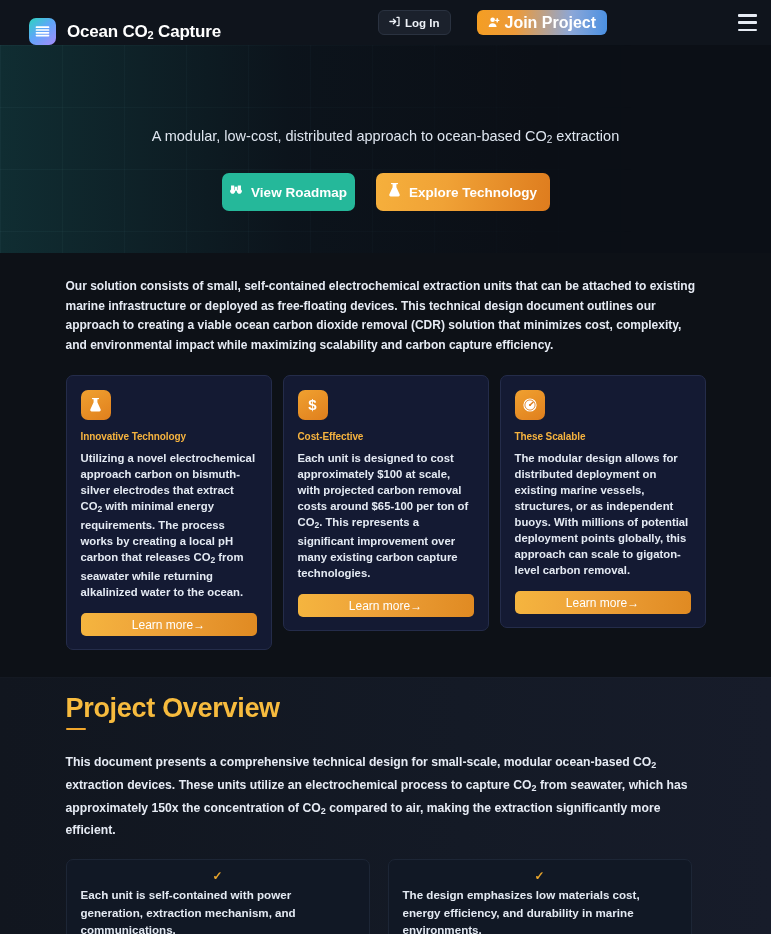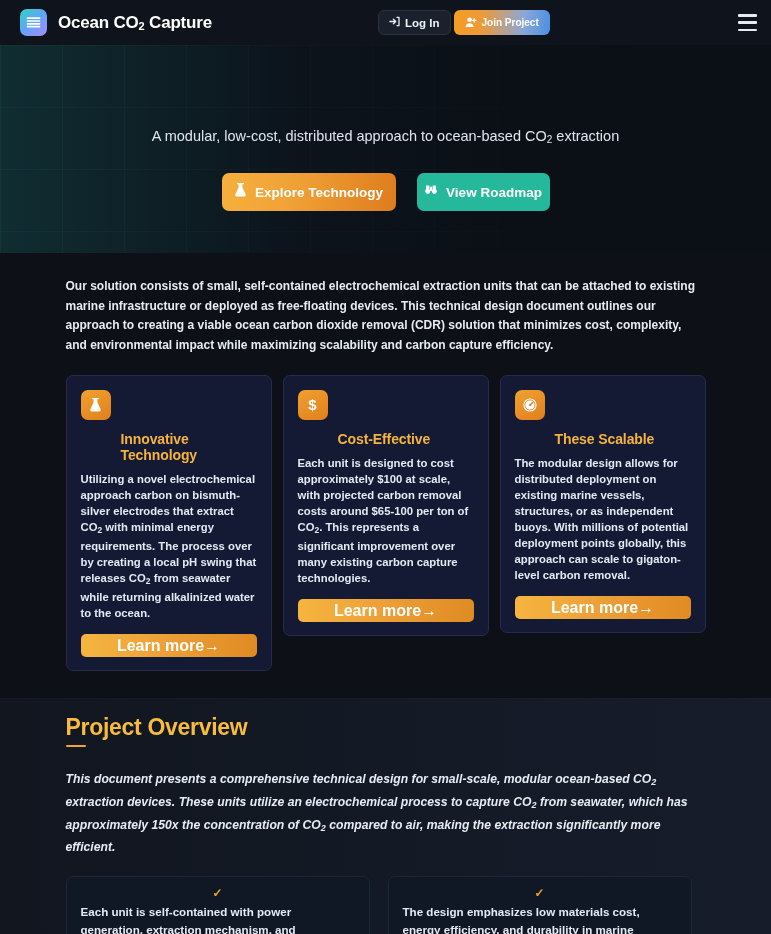--- a/index.html
+++ b/index.html
@@ -17,22 +17,22 @@
     color: #e8ecf4;
     position: relative;
   }
 
   
   .navbar {
     position: relative;
     height: 45px;
     background: #0f141c;
     display: flex;
-    align-items: center;
-    padding: 0 20px;
+    align-items: flex-end;
+    padding: 0 29px;
     z-index: 30;
   }
   .brand {
     display: flex;
     align-items: center;
     gap: 11px;
   }
   .logo-tile {
     width: 27px; height: 27px;
     border-radius: 7px;
@@ -54,21 +54,21 @@
     font-size: 11px;
     vertical-align: -2px;
   }
 
   .nav-actions {
     position: absolute;
     left: 378px;
     top: 10px;
     display: flex;
     align-items: center;
-    gap: 3px;
+    gap: 26px;
   }
   .btn-login {
     display: flex;
     align-items: center;
     gap: 5px;
     height: 25px;
     padding: 0 10px;
     border-radius: 6px;
     background: #1b212c;
     border: 1px solid #2a3240;
@@ -81,21 +81,21 @@
   .btn-join {
     display: flex;
     align-items: center;
     gap: 5px;
     height: 25px;
     padding: 0 11px;
     border-radius: 6px;
     background: linear-gradient(95deg, #f59e22 0%, #ec9a3a 30%, #8ba7d8 72%, #4a90e2 100%);
     border: none;
     color: #ffffff;
-    font-size: 10px;
+    font-size: 16px;
     font-weight: bold;
     cursor: pointer;
     white-space: nowrap;
   }
   .hamburger {
     position: absolute;
     right: 14px;
     top: 14px;
     width: 19px;
     height: 17px;
@@ -210,44 +210,43 @@
   .fc-icon {
     width: 30px; height: 30px;
     border-radius: 7px;
     background: linear-gradient(150deg, #f0a130 0%, #e07f1d 100%);
     display: flex;
     align-items: center;
     justify-content: center;
     margin-bottom: 11px;
   }
   .fc-title {
-    font-size: 14px;
+    font-size: 10px;
     font-weight: bold;
     color: #f5b battery;
     color: #f6b33f;
     margin-bottom: 8px;
     letter-spacing: -0.1px;
-    margin-left: 40px;
   }
   .fc-text {
     font-size: 11.3px;
     line-height: 16px;
     font-weight: bold;
     color: #e4eaf3;
     flex: 1 1 auto;
   }
   .fc-text sub { font-size: 8.5px; vertical-align: -2px; }
   .learn-more {
     margin-top: 13px;
     height: 23px;
     border-radius: 5px;
     background: linear-gradient(95deg, #f5b53f 0%, #eda139 45%, #e08a22 100%);
     color: #ffffff;
-    font-size: 16px;
-    font-weight: bold;
+    font-size: 12px;
+    font-weight: normal;
     display: flex;
     align-items: center;
     justify-content: center;
     gap: 2px;
     border: none;
     cursor: pointer;
     white-space: nowrap;
   }
 
   
@@ -265,21 +264,21 @@
     background: rgba(255,255,255,0.015);
   }
   .overview-inner {
     width: 640px;
     margin: 0 auto;
     padding-top: 16px;
   }
   .section-title {
     display: inline-block;
     position: relative;
-    font-size: 23px;
+    font-size: 27px;
     font-weight: bold;
     color: #f7bb3e;
     letter-spacing: -0.3px;
     padding-bottom: 6px;
   }
   .section-title::after {
     content: "";
     position: absolute;
     left: 0; bottom: 0;
     width: 20px;
@@ -287,21 +286,20 @@
     background: #f0a62c;
     border-radius: 2px;
   }
 
   .overview-para {
     margin-top: 23px;
     font-size: 12.2px;
     line-height: 19.8px;
     font-weight: bold;
     color: #e6ebf4;
-    font-style: italic;
   }
   .overview-para sub { font-size: 9px; vertical-align: -2px; }
 
   .bullet-grid {
     margin-top: 18px;
     display: flex;
     flex-wrap: wrap;
     gap: 14px 18px;
   }
   .bullet-card {
@@ -384,59 +382,59 @@
   </div>
 </div>
 
 <div class="hero">
   <div class="hero-grid"></div>
   <div class="hero-inner">
     <div class="hero-tagline">
       <span>A modular, low-cost, distributed approach to ocean-based CO</span><sub>2</sub><span> extraction</span><br>
     </div>
     <div class="hero-buttons">
-      <button class="btn-hero btn-explore">
-        <span>
-          <svg width="13" height="15" viewBox="0 0 13 15">
-            <path d="M4.6 1 h3.8 v3.3 l3.2 7.0 a1.5 1.5 0 0 1-1.35 2.2 h-7.5 a1.5 1.5 0 0 1-1.35-2.2 l3.2-7.0z" fill="#ffffff"></path>
-            <path d="M3.7 0.6 h5.6" stroke="#ffffff" stroke-width="1.5" stroke-linecap="round"></path>
-          </svg>
-        </span>
-        <span>Explore Technology</span>
-      </button>
       <button class="btn-hero btn-roadmap">
         <span>
           <svg width="14" height="14" viewBox="0 0 15 14">
             <path d="M2.2 1.2 h3.4 v4.1 a2.6 2.6 0 1 1-3.4 0z" fill="#ffffff"></path>
             <path d="M9.4 1.2 h3.4 v4.1 a2.6 2.6 0 1 1-3.4 0z" fill="#ffffff"></path>
             <rect x="6.1" y="2.4" width="2.8" height="4.4" fill="#ffffff"></rect>
           </svg>
         </span>
         <span>View Roadmap</span>
       </button>
+      <button class="btn-hero btn-explore">
+        <span>
+          <svg width="13" height="15" viewBox="0 0 13 15">
+            <path d="M4.6 1 h3.8 v3.3 l3.2 7.0 a1.5 1.5 0 0 1-1.35 2.2 h-7.5 a1.5 1.5 0 0 1-1.35-2.2 l3.2-7.0z" fill="#ffffff"></path>
+            <path d="M3.7 0.6 h5.6" stroke="#ffffff" stroke-width="1.5" stroke-linecap="round"></path>
+          </svg>
+        </span>
+        <span>Explore Technology</span>
+      </button>
     </div>
   </div>
 </div>
 
 <div class="page-body">
 
   <div class="container">
     <p class="intro-para">Our solution consists of small, self-contained electrochemical extraction units that can be attached to existing marine infrastructure or deployed as free-floating devices. This technical design document outlines our approach to creating a viable ocean carbon dioxide removal (CDR) solution that minimizes cost, complexity, and environmental impact while maximizing scalability and carbon capture efficiency.</p>
 
     <div class="feature-row">
 
       <div class="feature-card tall">
         <span class="fc-icon">
           <svg width="13" height="15" viewBox="0 0 13 15">
             <path d="M4.6 1 h3.8 v3.3 l3.2 7.0 a1.5 1.5 0 0 1-1.35 2.2 h-7.5 a1.5 1.5 0 0 1-1.35-2.2 l3.2-7.0z" fill="#ffffff"></path>
             <path d="M3.7 0.6 h5.6" stroke="#ffffff" stroke-width="1.5" stroke-linecap="round"></path>
           </svg>
         </span>
         <div class="fc-title">Innovative Technology</div>
-        <div class="fc-text"><span>Utilizing a novel electrochemical approach carbon on bismuth-silver electrodes that extract CO</span><sub>2</sub><span> with minimal energy requirements. The process over by creating a local pH swing that releases CO</span><sub>2</sub><span> from seawater while returning alkalinized water to the ocean.</span></div>
+        <div class="fc-text"><span>Utilizing a novel electrochemical approach carbon on bismuth-silver electrodes that extract CO</span><sub>2</sub><span> with minimal energy requirements. The process works by creating a local pH carbon that releases CO</span><sub>2</sub><span> from seawater while returning alkalinized water to the ocean.</span></div>
         <button class="learn-more">Learn more→</button>
       </div>
 
       <div class="feature-card">
         <span class="fc-icon">
           <svg width="11" height="16" viewBox="0 0 11 16">
             <text x="5.5" y="13" text-anchor="middle" font-family="Liberation Sans, sans-serif" font-size="15" font-weight="bold" fill="#ffffff">$</text>
           </svg>
         </span>
         <div class="fc-title">Cost-Effective</div>

